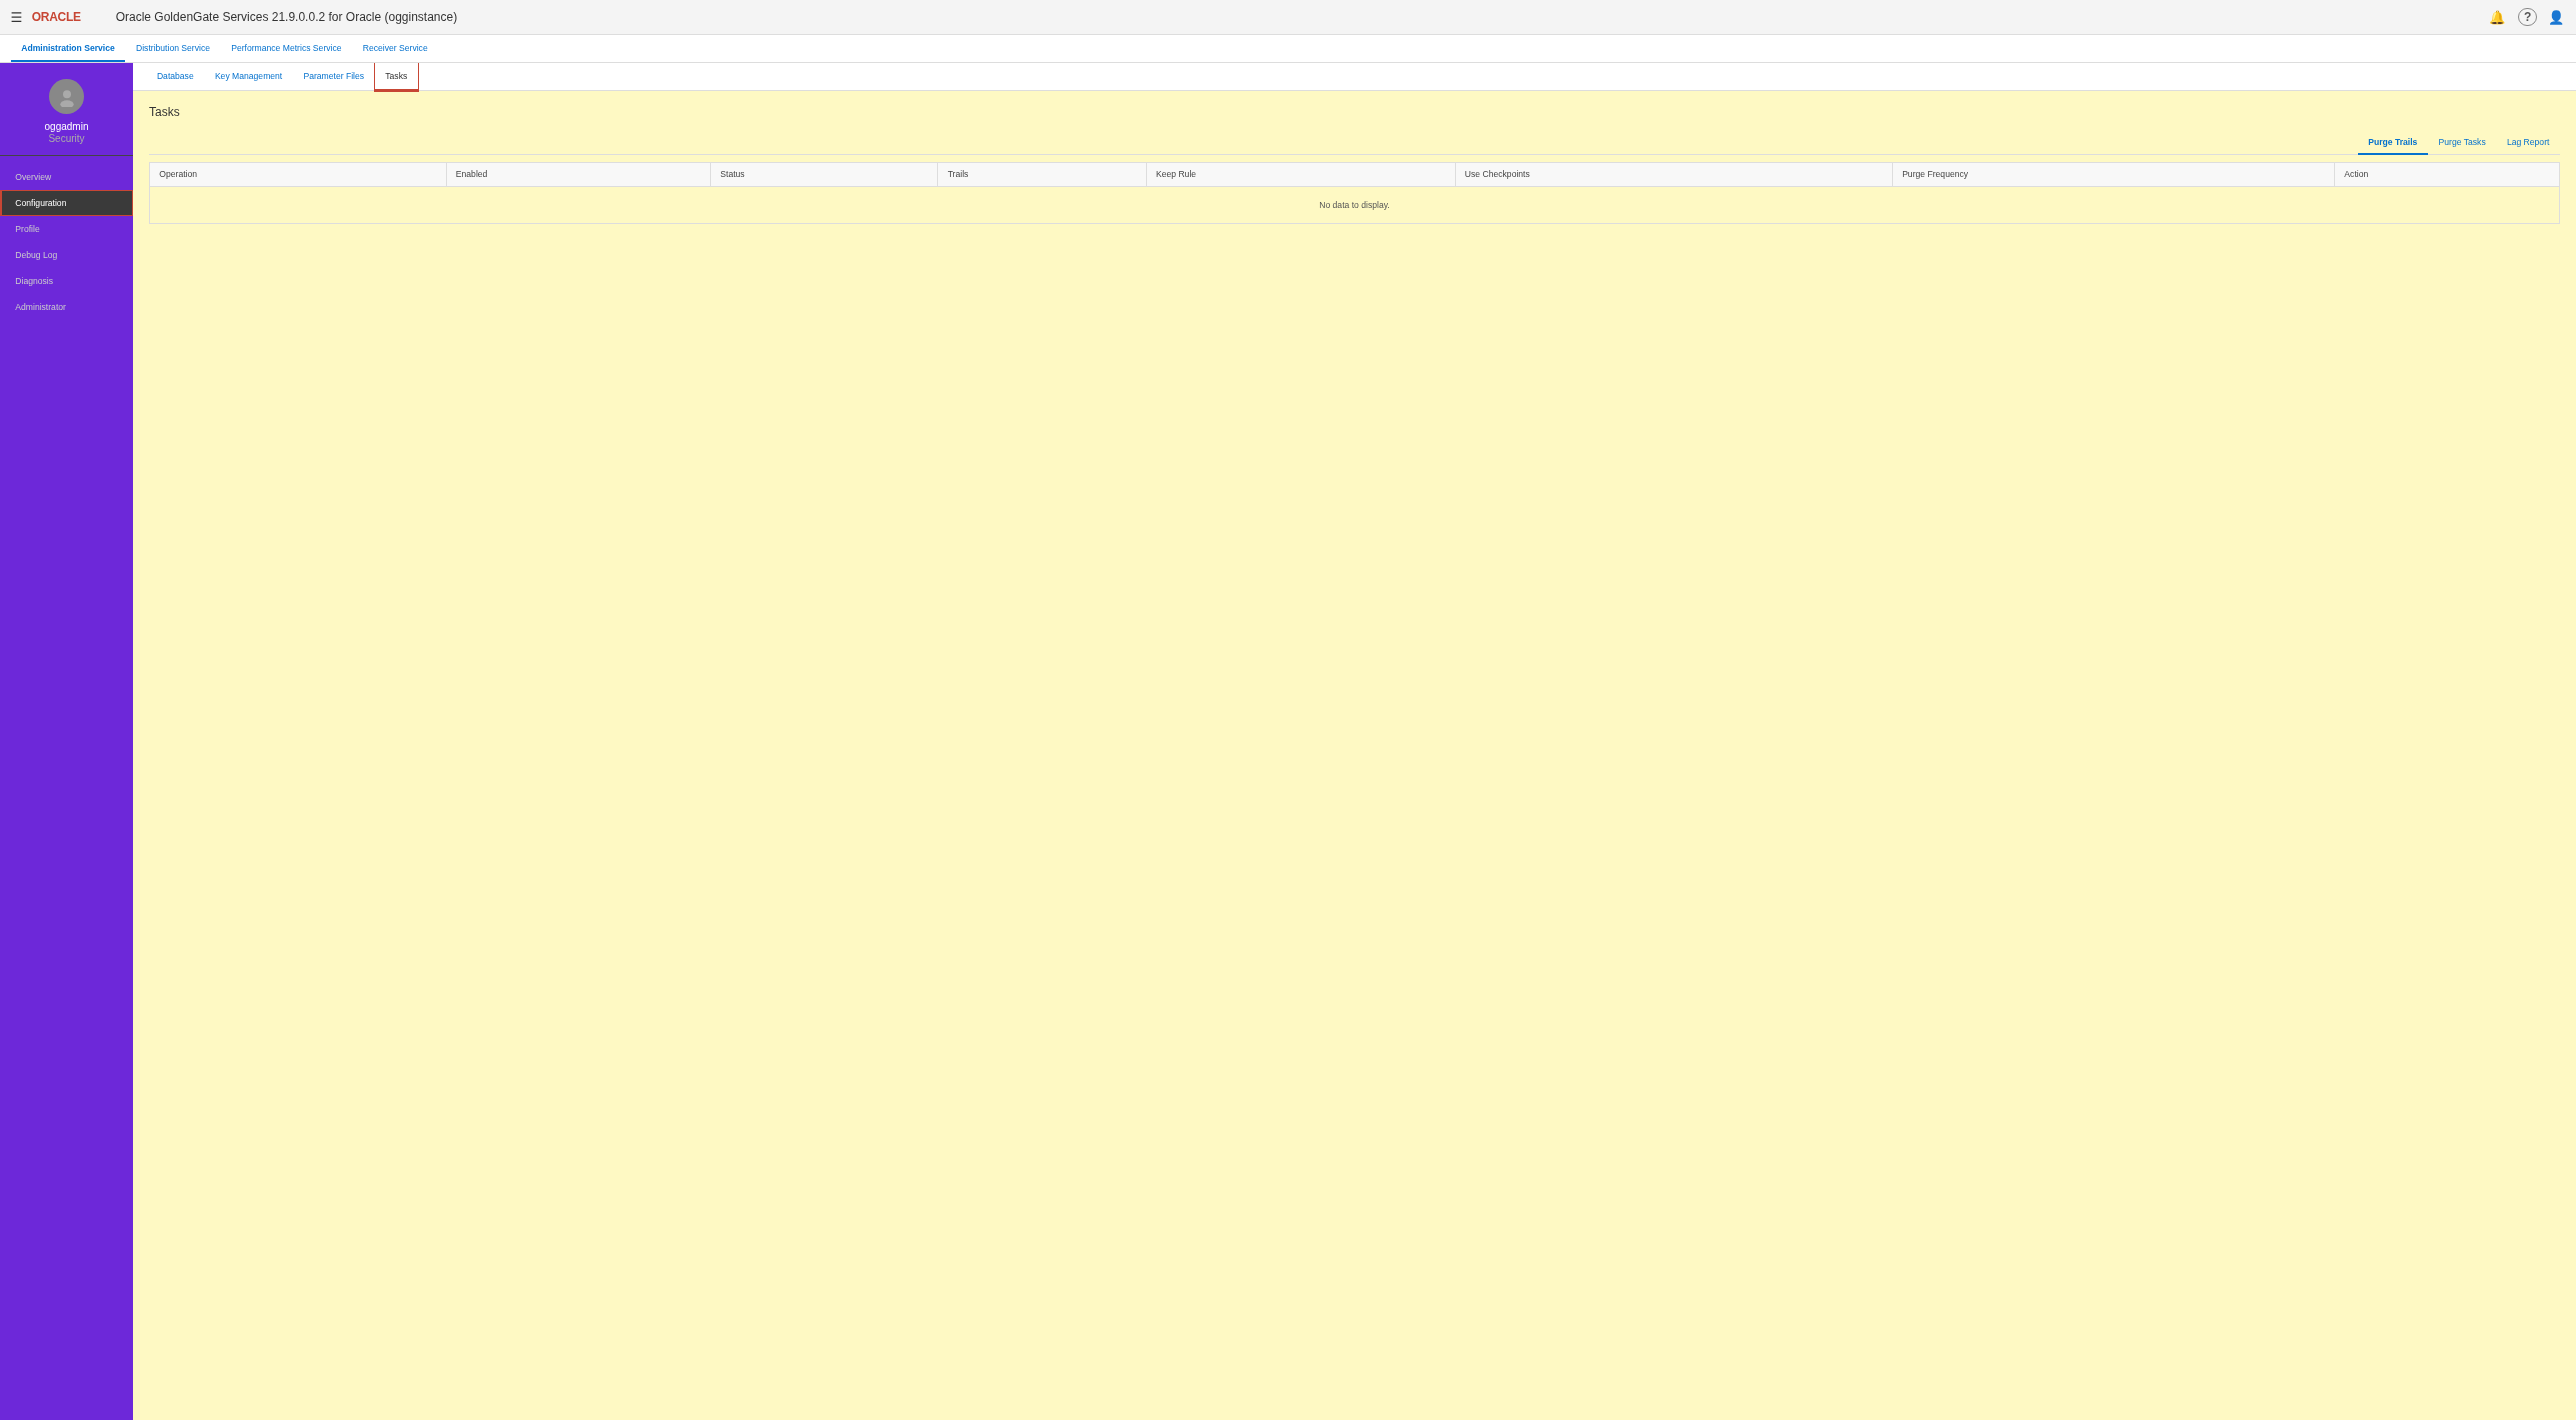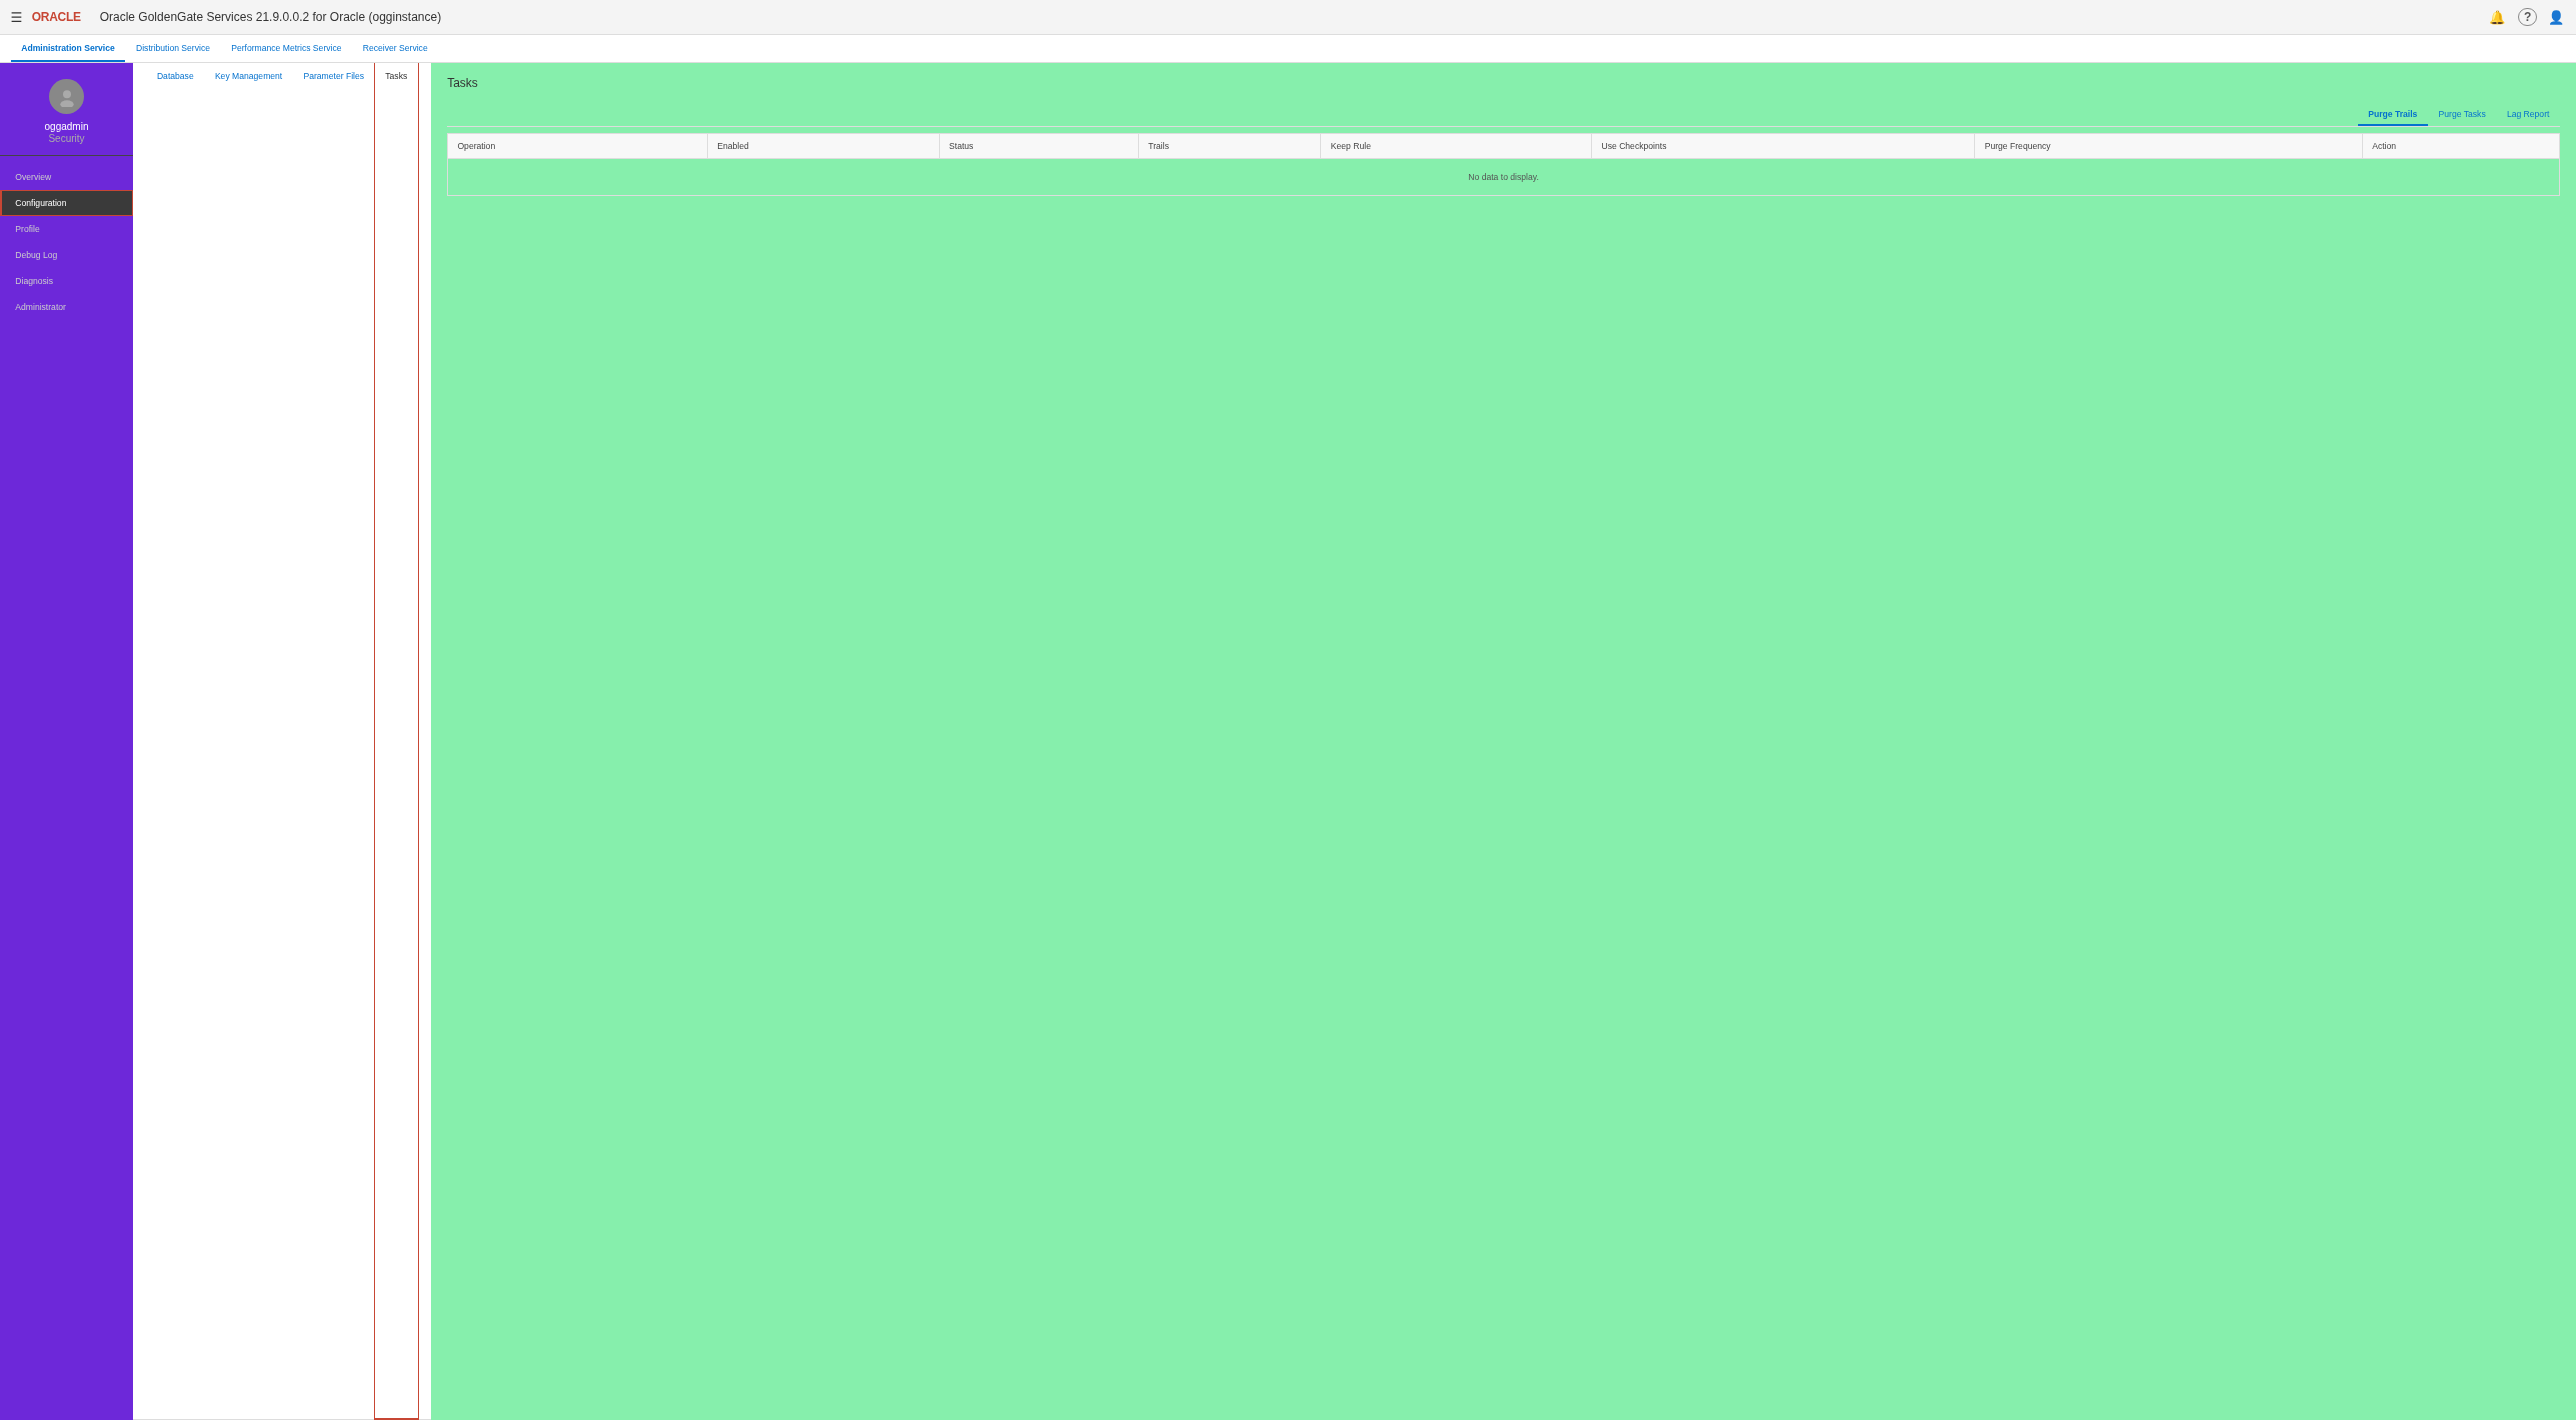--- a/index.html
+++ b/index.html
@@ -17,21 +17,21 @@
     }
     .hamburger {
       font-size: 13.3px;
       cursor: pointer;
       margin-right: 9.3px;
       color: #333;
     }
     .logo-area {
       display: flex;
       align-items: center;
-      gap: 4px;
+      gap: 20px;
     }
     .oracle-logo {
       font-weight: bold;
       font-size: 12px;
       color: #c74634;
       letter-spacing: -0.3px;
     }
     .app-title {
       font-size: 12px;
       color: #333;
@@ -137,24 +137,24 @@
       background: #3a3a3a;
       color: #fff;
       border-left: 2px solid #c74634;
       outline: 1.3px solid #c74634;
       outline-offset: -1.3px;
     }
 
     
     .content-area {
       flex: 1;
-      background: #86efac;
+      background: #fef9c3;
       overflow-y: auto;
       display: flex;
-      flex-direction: row;
+      flex-direction: column;
     }
 
     
     .sub-tabs {
       display: flex;
       border-bottom: 0.7px solid #ddd;
       padding: 0 13.3px;
       background: #fff;
       flex-shrink: 0;
     }

